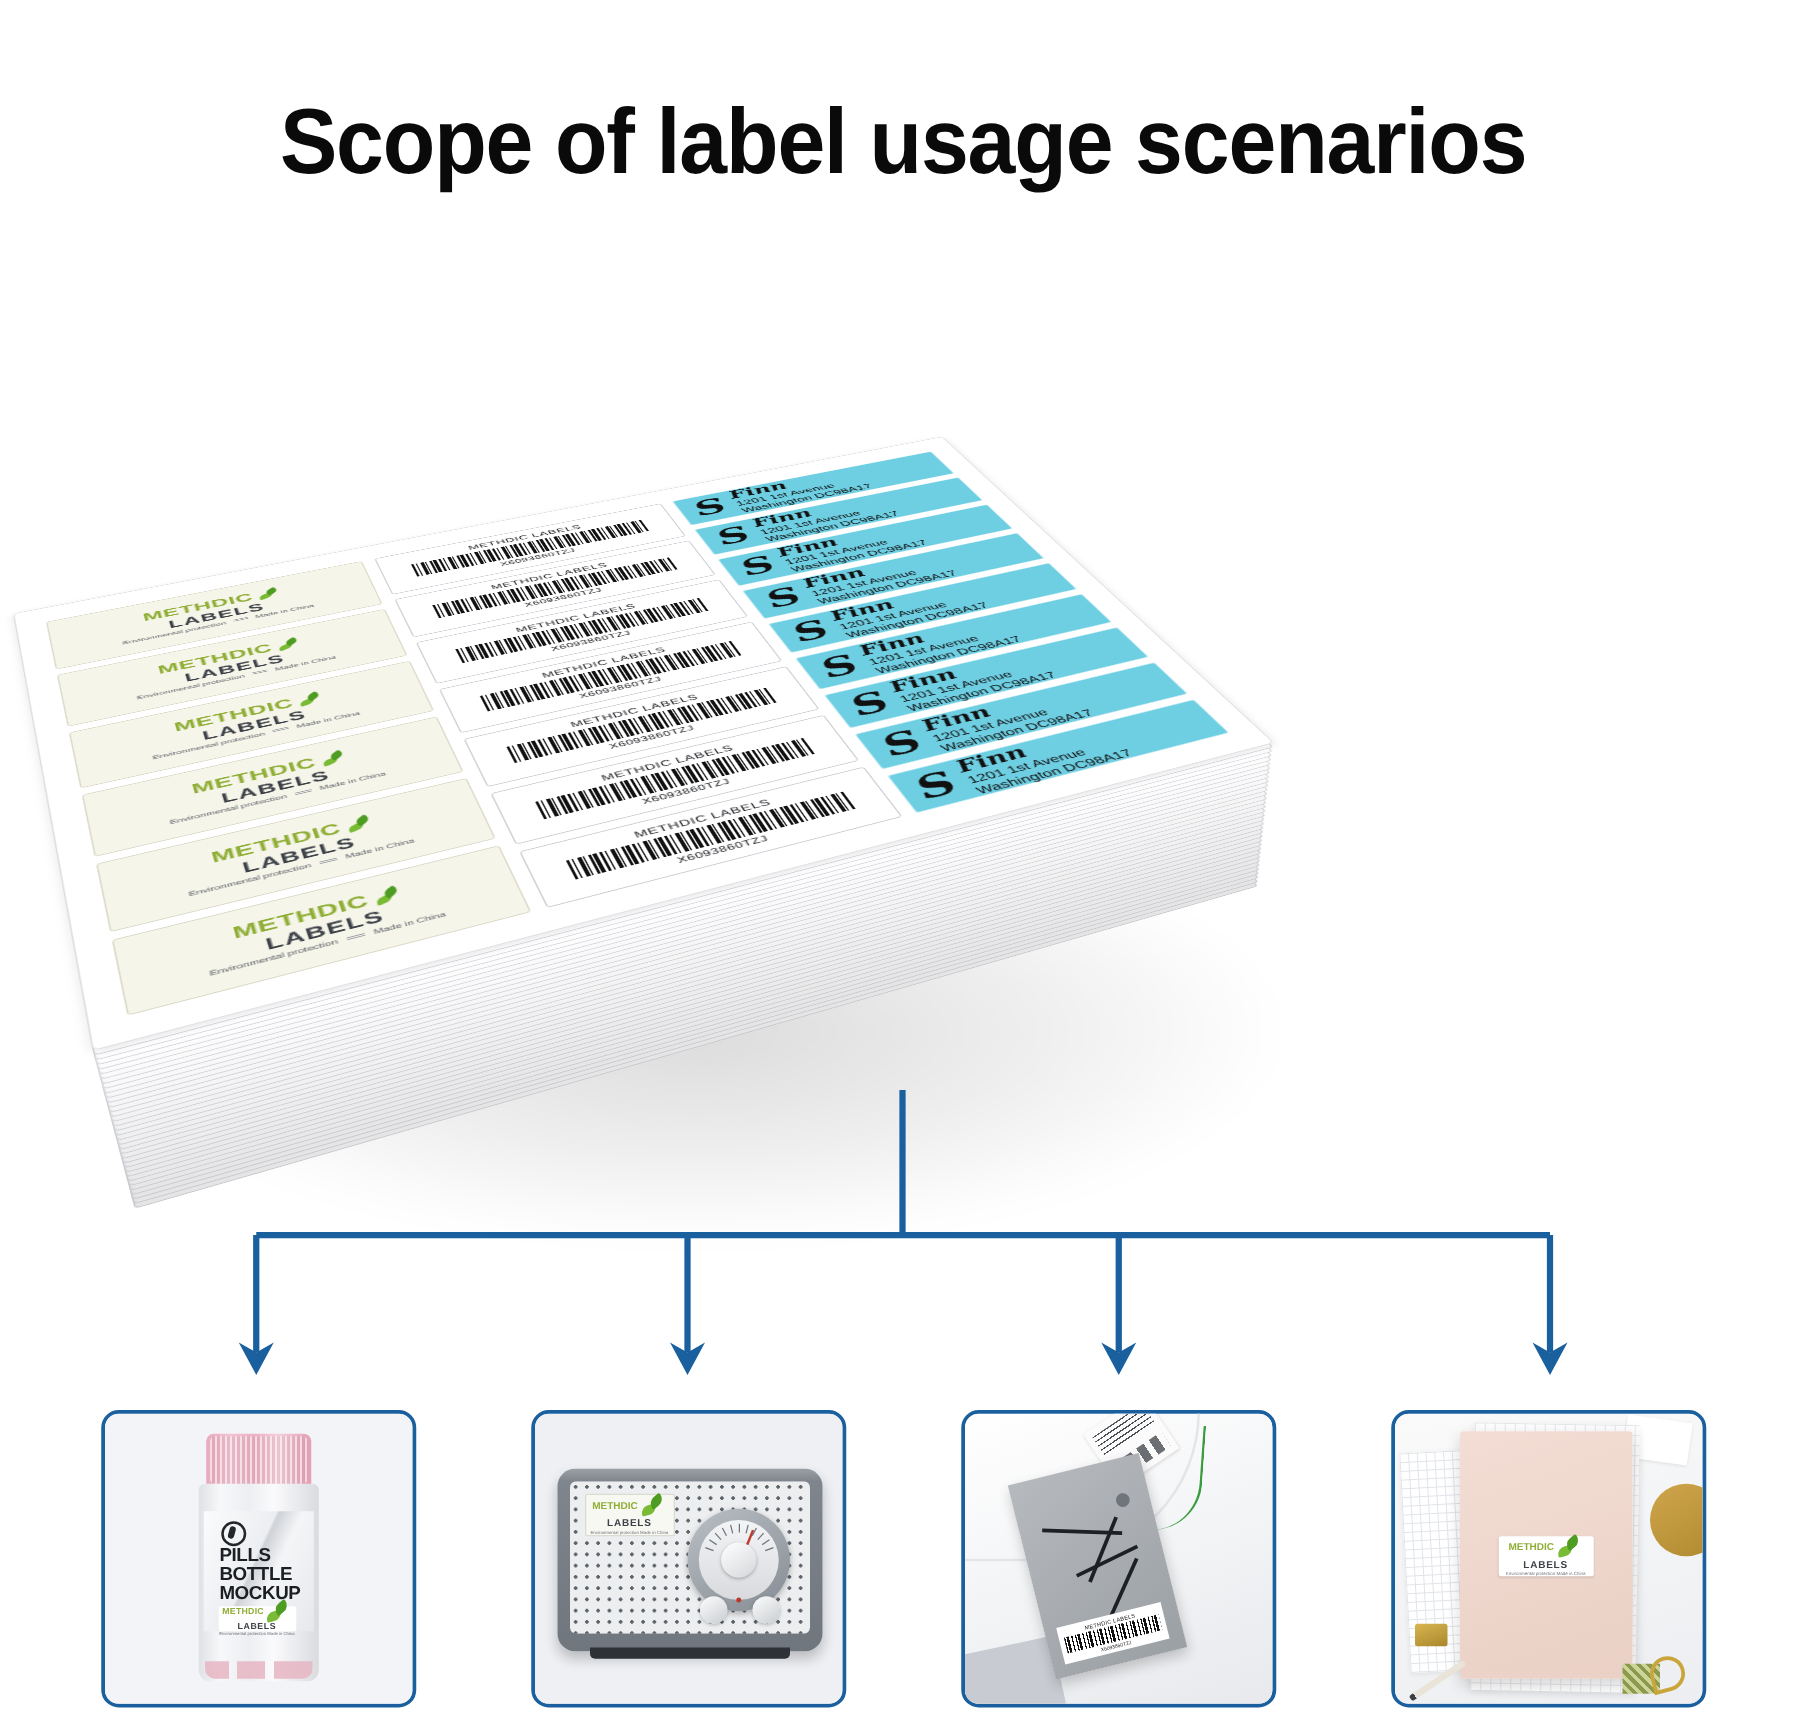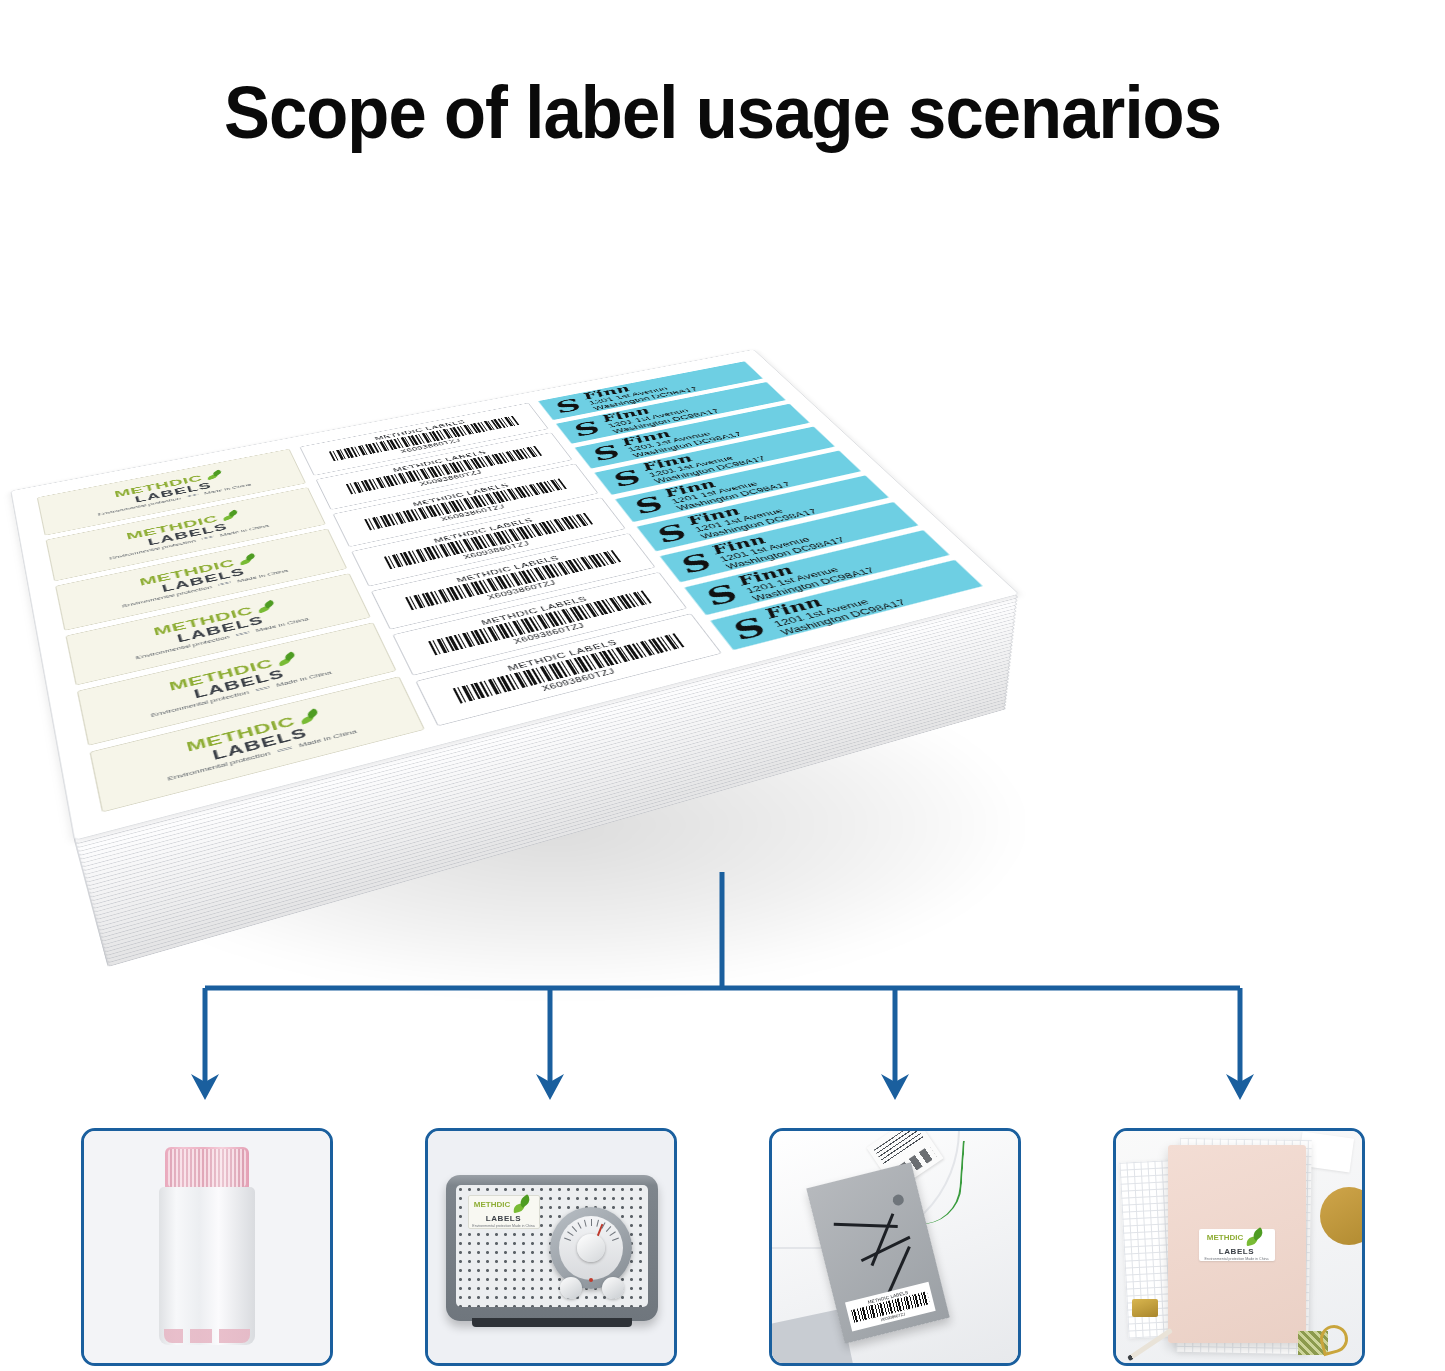--- a/index.html
+++ b/index.html
@@ -692,20 +692,39 @@
 
 <div id="cards">
 
   <div class="card">
     <div class="c1-bg"></div>
     <div class="bottle">
       <div class="cap"></div>
       <div class="body-bot">
         <div class="bot-pills"></div>
       </div>
+      <div class="bot-wrap">
+        <div class="bot-mark"></div>
+        <div class="bot-txt">
+          <div>PILLS</div>
+          <div>BOTTLE</div>
+          <div>MOCKUP</div>
+        </div>
+        <div class="bot-sticker">
+          <div class="bs-a">
+            <span>METHDIC</span>
+            <span class="leaf-ic">
+                <i></i>
+                <i></i>
+              </span>
+          </div>
+          <div class="bs-b">LABELS</div>
+          <div class="bs-c">Environmental protection    Made in China</div>
+        </div>
+      </div>
     </div>
   </div>
 
   <div class="card">
     <div class="c2-bg"></div>
     <div class="radio">
       <div class="radio-foot"></div>
       <div class="radio-face">
         <div class="radio-sticker">
           <div class="rs-a">

